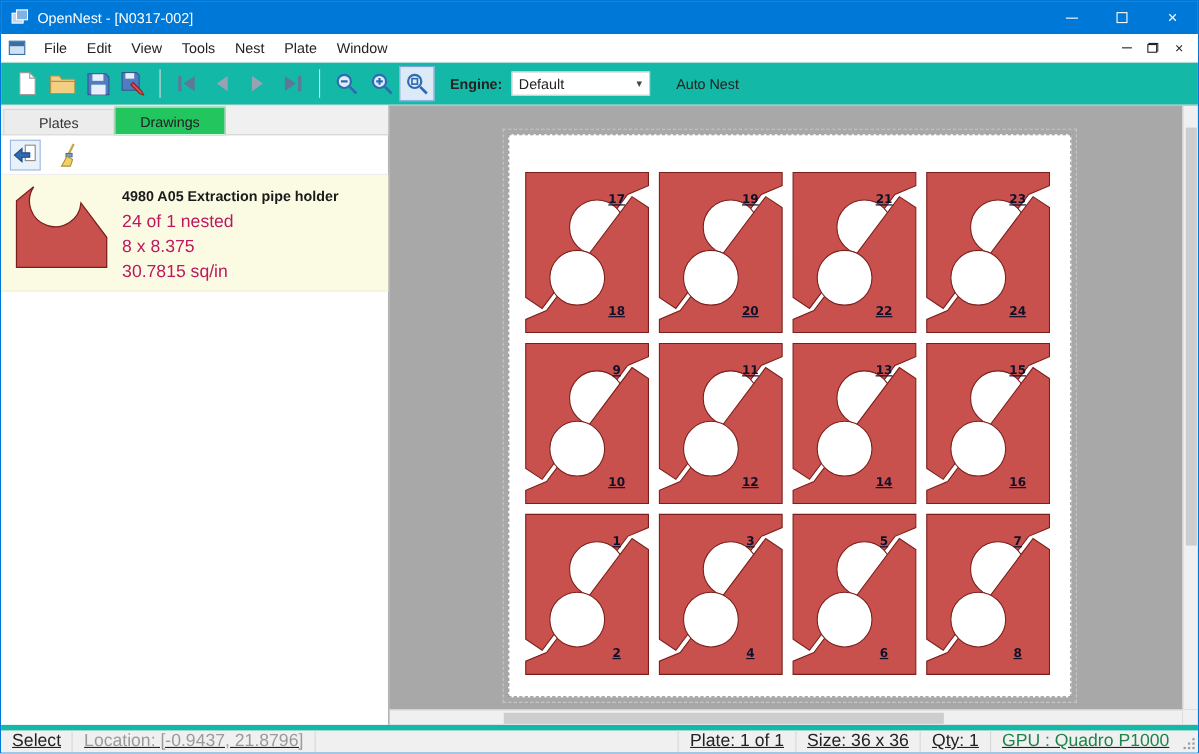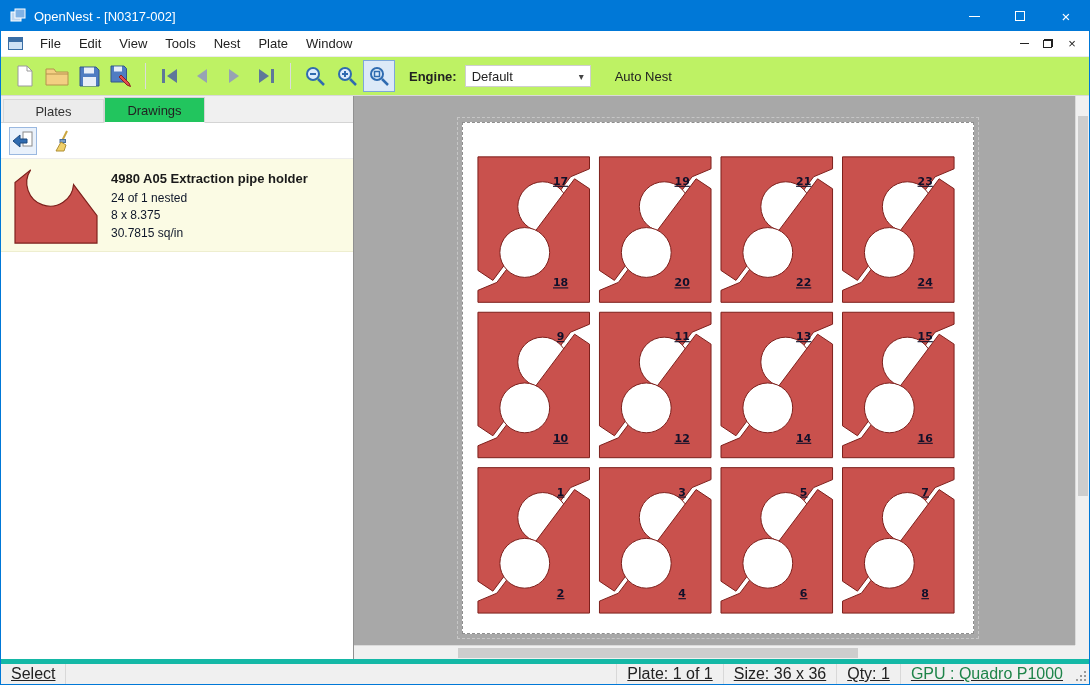--- a/index.html
+++ b/index.html
@@ -24,21 +24,21 @@
   .menu-item { padding:0 9px; height:22px; line-height:22px; }
   .mdi-controls { margin-left:auto; display:flex; align-items:center; gap:6px; padding-right:8px; color:#222; }
   .mdi-btn { width:18px; height:16px; display:flex; align-items:center; justify-content:center; }
   .glyph-mdi-min { width:9px; height:1px; background:#222; display:block; }
   .glyph-restore { position:relative; width:10px; height:9px; display:block; }
   .glyph-restore::before { content:""; position:absolute; right:0; top:0; width:7px; height:6px; border:1px solid #222; }
   .glyph-restore::after { content:""; position:absolute; left:0; bottom:0; width:7px; height:6px; border:1px solid #222; background:#fff; }
   .glyph-mdi-close { font-size:13px; line-height:1; color:#222; }
 
   
-  .toolbar { position:absolute; left:0; top:56px; right:0; height:39px; background:#bef264; border-bottom:1px solid #d9d9d9; display:flex; align-items:center; padding-left:8px; }
+  .toolbar { position:absolute; left:0; top:56px; right:0; height:39px; background:#14b8a6; border-bottom:1px solid #d9d9d9; display:flex; align-items:center; padding-left:8px; }
   .tbtn { width:32px; height:32px; display:flex; align-items:center; justify-content:center; }
   .tbtn.pressed { border:1px solid #7da7d9; background:#dce9f7; }
   .tsep { width:1px; height:26px; background:#dcdcdc; margin:0 8px; }
   .engine-label { font-weight:bold; margin:0 8px 0 14px; }
   .combo { width:126px; height:22px; background:#fff; border:1px solid #cfcfcf; display:flex; align-items:center; padding:0 6px; }
   .combo .combo-value { flex:1; }
   .combo .combo-arrow { font-size:10px; color:#444; }
   .autonest { margin-left:16px; padding:4px 8px; }
 
   
@@ -47,21 +47,21 @@
   .tab { width:101px; text-align:center; }
   .tab.inactive { height:23px; line-height:23px; background:#ececec; border:1px solid #d8d8d8; border-bottom:none; color:#333; }
   .tab.active { height:26px; line-height:26px; background:#22c55e; border:1px solid #d4d4d4; border-bottom:1px solid #fff; margin-bottom:-1px;margin-top:36px; }
   .panel-toolbar { height:36px; display:flex; align-items:center; gap:12px; padding-left:8px; border-bottom:1px solid #ededed; }
   .pbtn { width:28px; height:28px; display:flex; align-items:center; justify-content:center; }
   .pbtn.framed { border:1px solid #9ab8e0; background:#e9f1fb; }
   .list-item { background:#fbfbe4; display:flex; padding:4px 6px; min-height:86px; border-bottom:1px solid #eeeecf; }
   .thumb { width:94px; height:82px; flex:none; margin:2px 8px 0 2px; }
   .item-text { padding-top:8px; }
   .item-title { font-weight:bold; font-size:13px; color:#1a1a1a; margin-bottom:4px; }
-  .item-line { font-size:12px; color:#0f172a; line-height:1.45; }
+  .item-line { font-size:16px; color:#be185d; line-height:1.45; }
 
   
   .canvas { position:absolute; left:353px; top:95px; right:0; bottom:25px; background:#a8a8a8; overflow:hidden; }
   .plate-marquee { position:absolute; left:103px; top:21px; width:522px; height:522px; border:1px dashed #c6c6c6; }
   .plate { position:absolute; left:108px; top:26px; width:512px; height:512px; background:#ffffff; border:1px dashed #8f8f8f;text-decoration:underline; }
   .part-label { font-family:"DejaVu Sans", sans-serif; font-size:11px; font-weight:bold; text-anchor:middle; text-decoration:underline; }
   .hscroll { position:absolute; left:0; right:14px; bottom:0; height:14px; background:#f0f0f0; border-top:1px solid #dadada; }
   .hthumb { position:absolute; left:104px; top:2px; height:10px; width:400px; background:#cdcdcd; }
   .vscroll { position:absolute; right:0; top:0; bottom:14px; width:14px; background:#f0f0f0; border-left:1px solid #dadada; }
   .vthumb { position:absolute; top:20px; left:2px; width:10px; height:380px; background:#cdcdcd; }
@@ -344,20 +344,21 @@
         <div class="hthumb"></div>
       </div>
     <div class="vscroll">
         <div class="vthumb"></div>
       </div>
     <div class="scroll-corner"></div>
   </div>
 
   <div class="statusbar">
     <div class="ss ss-mode">Select</div>
+    <div class="ss ss-location">Location: [-0.9437, 21.8796]</div>
     <div class="spacer"></div>
     <div class="ss right">Plate: 1 of 1</div>
     <div class="ss right">Size: 36 x 36</div>
     <div class="ss right">Qty: 1</div>
     <div class="ss right" style="color: rgb(30, 132, 73);">GPU : Quadro P1000</div>
     <div class="grip"></div>
   </div>
 
 </div>
 

